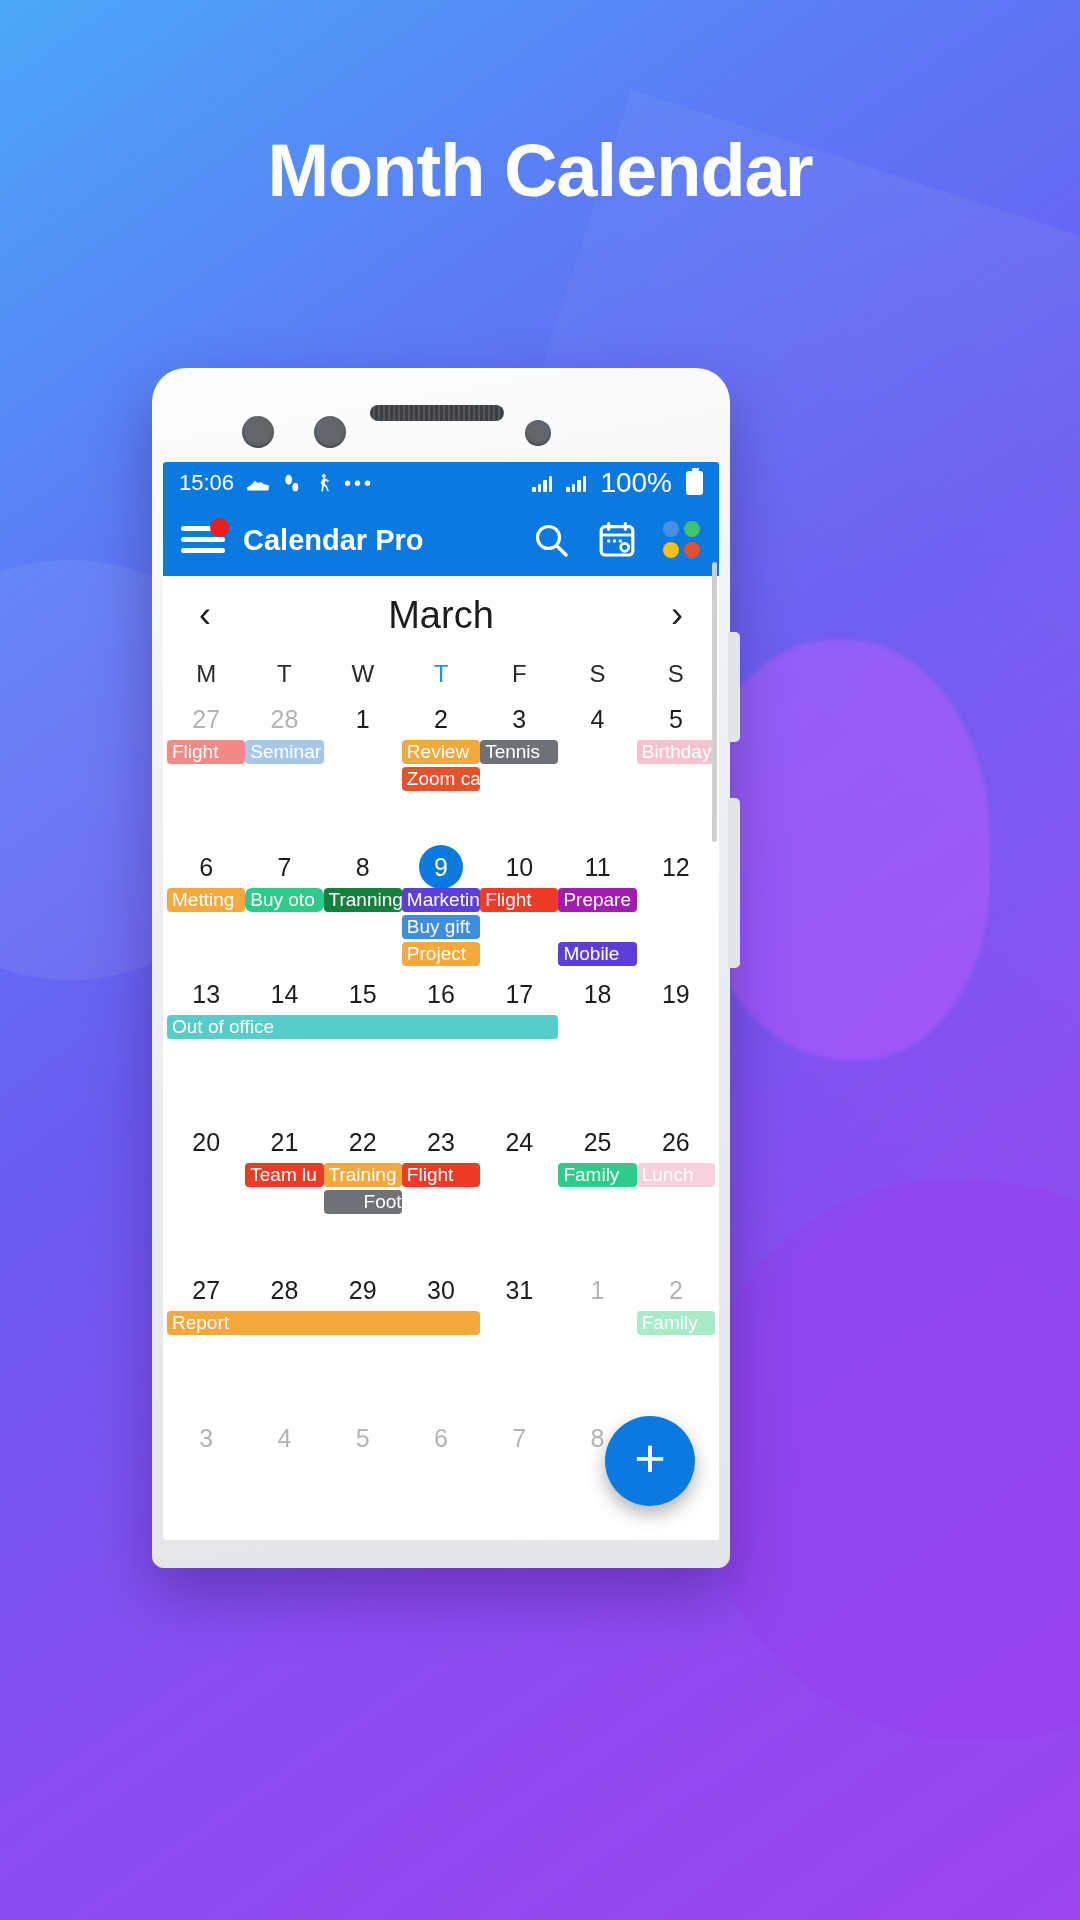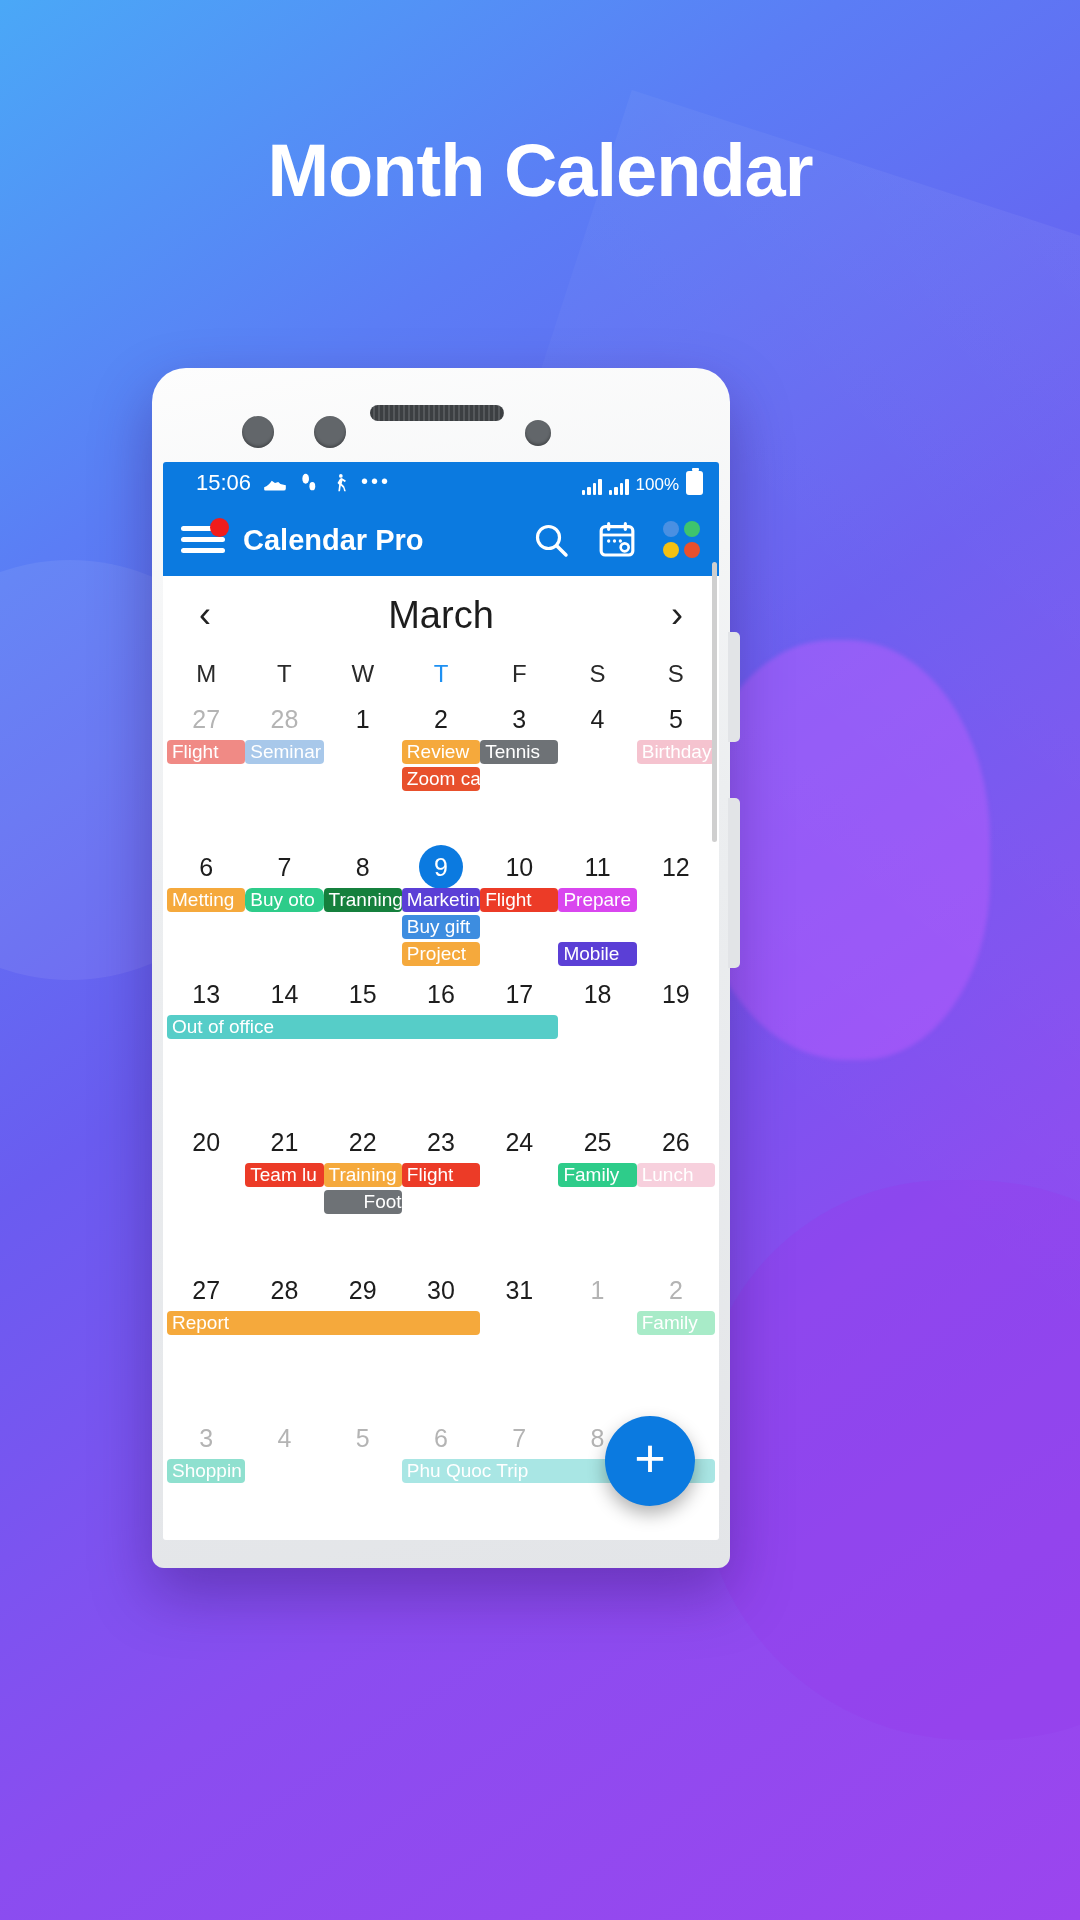--- a/index.html
+++ b/index.html
@@ -45,22 +45,22 @@
   .screen{
     position:absolute;left:11px;top:94px;width:556px;height:1078px;
     background:#fff;overflow:hidden;border-radius:3px;
   }
 
   
   .statusbar{
     height:42px;background:#0b7ae0;color:#fff;display:flex;align-items:center;
     padding:0 16px;font-size:22px;
   }
-  .sb-left{display:flex;gap:11px;margin-left:17px;}
-  .sb-right{margin-left:auto;display:flex;align-items:flex-end;gap:7px;font-size:17px;}
+  .sb-left{display:flex;align-items:center;gap:11px;}
+  .sb-right{margin-left:auto;display:flex;align-items:center;gap:14px;font-size:28px;}
   .sig{display:inline-flex;align-items:flex-end;gap:2px;height:17px;}
   .sig i{display:block;width:3.5px;background:#fff;border-radius:1px;}
   .sig i:nth-child(1){height:5px}.sig i:nth-child(2){height:8px}
   .sig i:nth-child(3){height:12px}.sig i:nth-child(4){height:16px}
   .batt{width:17px;height:24px;border:2px solid #fff;border-radius:3px;position:relative;background:#fff;}
   .batt::before{content:"";position:absolute;top:-5px;left:4px;width:7px;height:3px;background:#fff;border-radius:1px;}
 
   
   .appbar{height:72px;background:#0b7ae0;display:flex;align-items:center;padding:0 18px;}
   .burger{position:relative;width:46px;height:32px;cursor:pointer;}
@@ -247,21 +247,21 @@
             <div class="day">11</div>
             <div class="day">12</div>
           </div>
           <div class="evts">
             <div class="evrow">
               <div class="ev" style="left: 0%; width: 14.2857%; background: rgb(245, 169, 60);">Metting</div>
               <div class="ev" style="left: 14.2857%; width: 14.2857%; background: rgb(46, 204, 138); border-radius: 7px;">Buy oto</div>
               <div class="ev" style="left: 28.5714%; width: 14.2857%; background: #15803d;">Tranning</div>
               <div class="ev" style="left: 42.8571%; width: 14.2857%; background: rgb(91, 63, 214);">Marketin</div>
               <div class="ev" style="left: 57.1429%; width: 14.2857%; background: rgb(236, 59, 39);">Flight</div>
-              <div class="ev" style="left: 71.4286%; width: 14.2857%; background: #d946ef;">Prepare</div>
+              <div class="ev" style="left: 71.4286%; width: 14.2857%; background: #a21caf;">Prepare</div>
             </div>
             <div class="evrow">
               <div class="ev" style="left: 42.8571%; width: 14.2857%; background: rgb(61, 141, 224);">Buy gift</div>
             </div>
             <div class="evrow">
               <div class="ev" style="left: 42.8571%; width: 14.2857%; background: rgb(245, 169, 60);">Project</div>
               <div class="ev" style="left: 71.4286%; width: 14.2857%; background: rgb(91, 63, 214);">Mobile</div>
             </div>
             <div class="spacer" style="height: 6px;"></div>
           </div>
@@ -329,24 +329,20 @@
           <div class="days">
             <div class="day muted">3</div>
             <div class="day muted">4</div>
             <div class="day muted">5</div>
             <div class="day muted">6</div>
             <div class="day muted">7</div>
             <div class="day muted">8</div>
             <div class="day muted">9</div>
           </div>
           <div class="evts">
-            <div class="evrow">
-              <div class="ev" style="left: 0%; width: 14.2857%; background: rgb(143, 224, 207);">Shoppin</div>
-              <div class="ev" style="left: 42.8571%; width: 57.1429%; background: rgb(169, 230, 228);">Phu Quoc Trip</div>
-            </div>
             <div class="spacer" style="height: 81px;"></div>
           </div>
         </div>
       </div>
 
     <div class="scrollbar"></div>
 
     <div class="fab">
       <span>+</span>
     </div>

